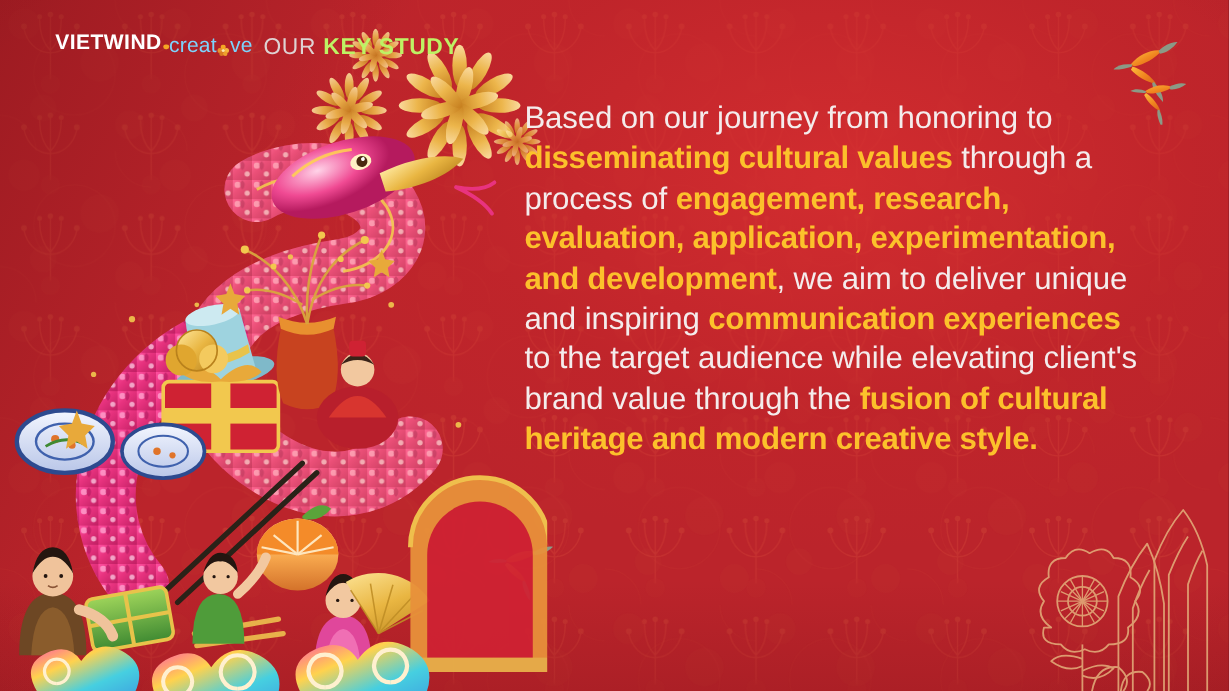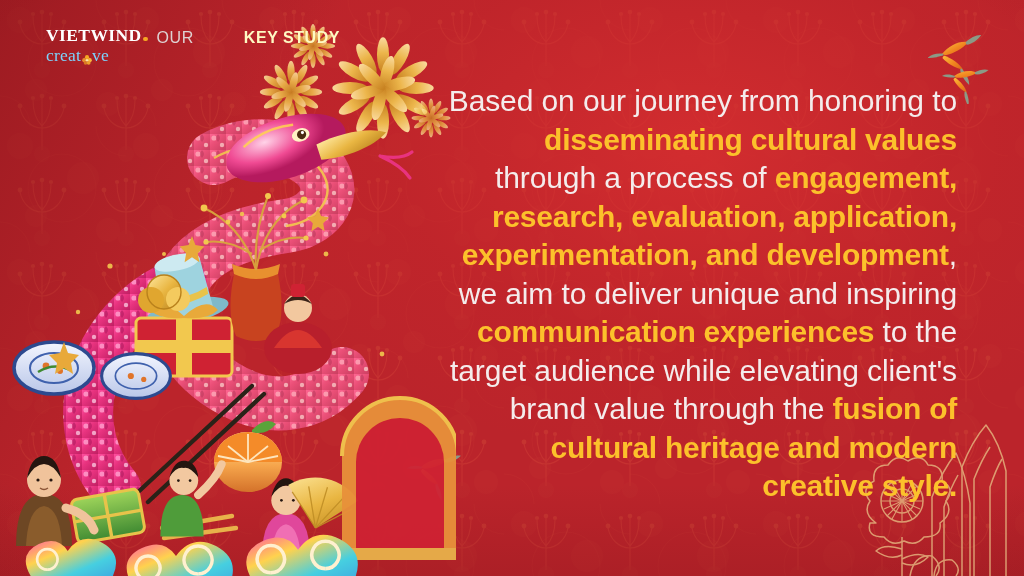--- a/index.html
+++ b/index.html
@@ -60,21 +60,21 @@
   
   .logo-lockup {
     position: absolute;
     left: 46px;
     top: 27px;
     display: flex;
     align-items: flex-start;
     gap: 9px;
     z-index: 30;
   }
-  .logo-mark { display: flex; flex-direction: column; line-height: 1; font-family: Liberation Serif, serif; }
+  .logo-mark { display: flex; flex-direction: row; line-height: 1; }
   .logo-top {
     display: flex;
     align-items: baseline;
     font-weight: 700;
     font-size: 17.5px;
     letter-spacing: .4px;
     color: #ffffff;
   }
   .logo-dot {
     display: inline-block;
@@ -97,40 +97,39 @@
     display: inline-block;
     width: 10px; height: 11px;
     margin: 0 .5px;
     position: relative;
     top: 1px;
   }
   .tagline {
     display: flex;
     align-items: center;
     gap: 6px;
-    font-size: 16px;
+    font-size: 19px;
     letter-spacing: .55px;
     padding-top: 2px;
   }
   .tagline-our { color: #ded2d2; font-weight: 400; }
-  .tagline-key { color: #fef9c3; font-weight: 700; margin-left: 44px; }
+  .tagline-key { color: #bef264; font-weight: 700; }
 
   
   .copy-block {
     position: absolute;
     left: 437px;
     top: 82px;
     width: 520px;
     z-index: 25;
-    font-size: 30px;
+    font-size: 26px;
     line-height: 1.285;
     color: #f4ecec;
     font-weight: 300;
     letter-spacing: -.1px;
-    text-align: right;
   }
   .copy-block .hl {
     color: #fcc12b;
     font-weight: 700;
     letter-spacing: -.25px;
   }
 
   
   .art { position: absolute; z-index: 20; }
   .fireworks { left: 235px; top: 10px; width: 220px; height: 135px; }

